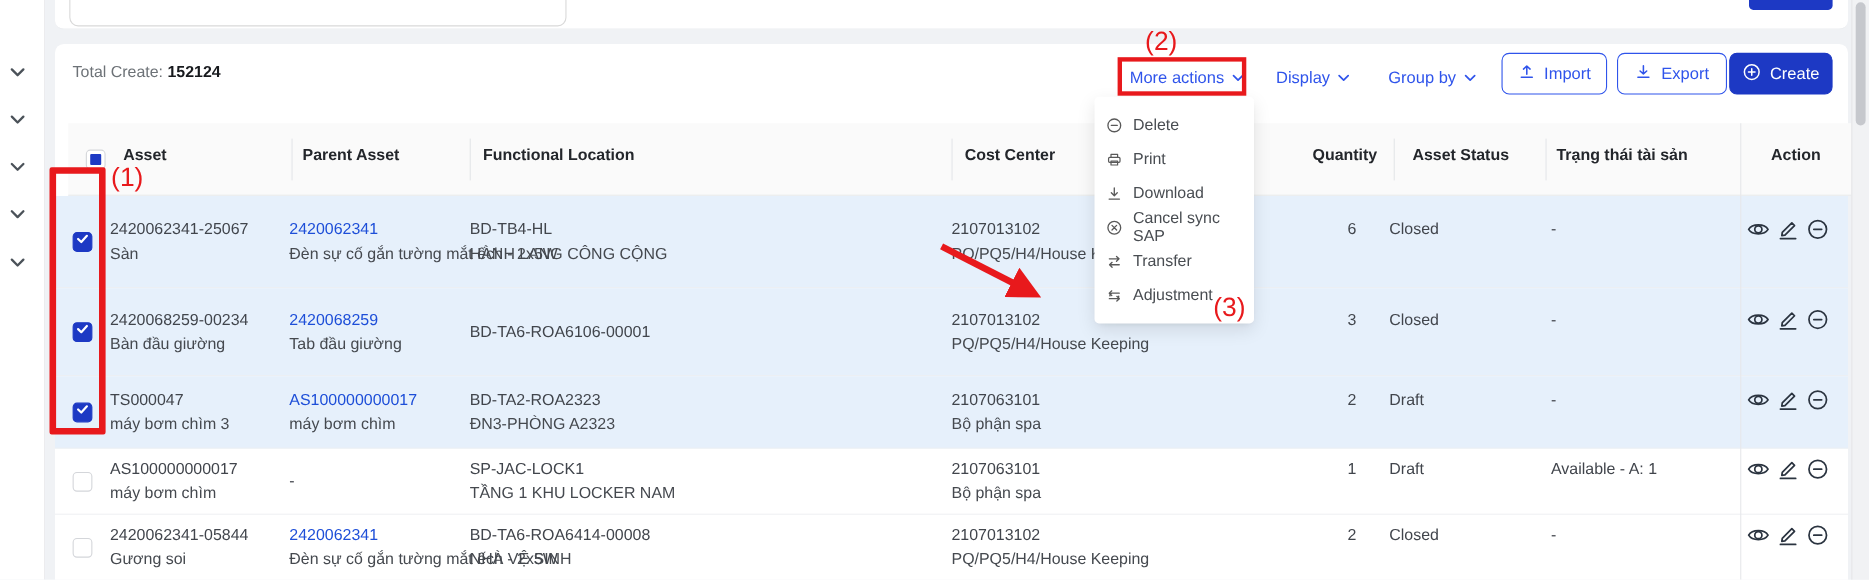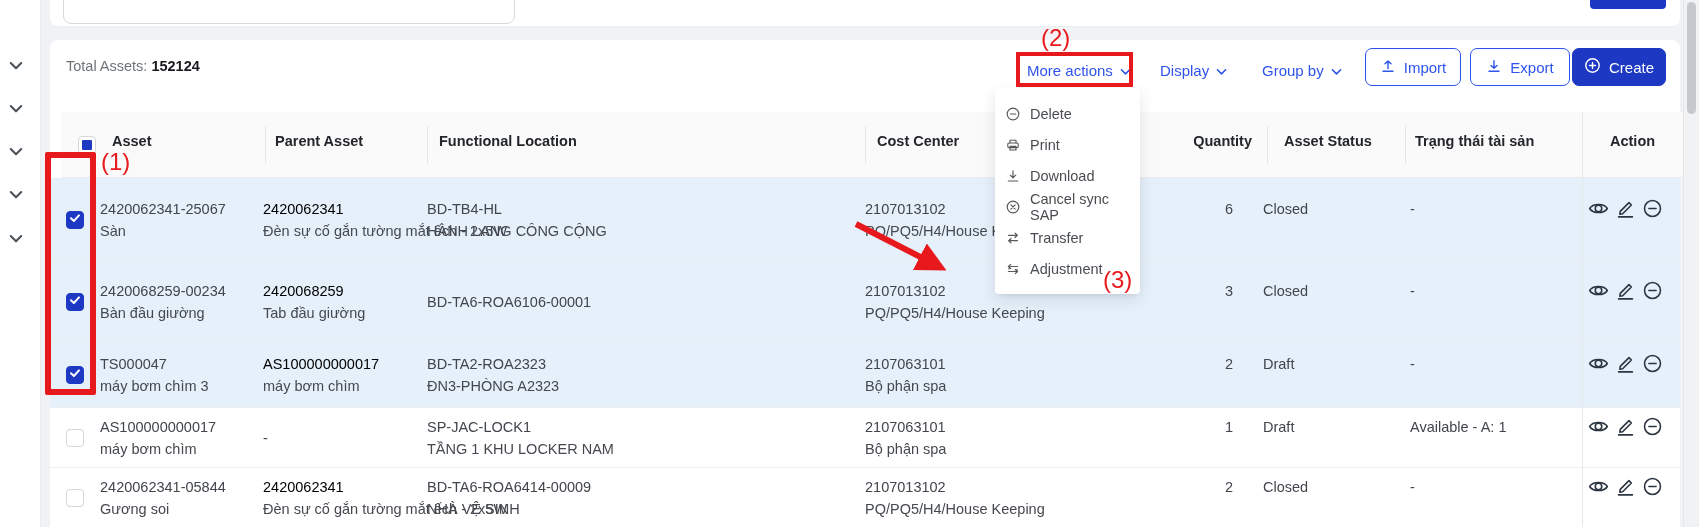--- a/index.html
+++ b/index.html
@@ -49,21 +49,21 @@
   .row:nth-child(1){height:84px;} .row:nth-child(2){height:80px;} .row:nth-child(3){height:66px;}
   .row:nth-child(4){height:60px;} .row:nth-child(5){height:59px;border-bottom:none;}
   .cell{position:absolute;top:50%;transform:translateY(-50%);font-size:14.5px;line-height:22px;
         color:#41454c;white-space:nowrap;}
   .cell .l2{color:#45494f;}
   .row-cb{left:16px;} .c-asset{left:50px;} .c-parent{left:213px;} .c-floc{left:377px;} .c-cost{left:815px;}
   .one{height:44px;} 
   .c-qty{left:1080px;width:103px;text-align:right;} .c-status{left:1213px;} .c-vn{left:1360px;}
   .c-action{left:1538px;display:flex;gap:6px;align-items:flex-start;height:44px;}
   .c-action .aicon{width:21px;height:21px;color:#2b3440;cursor:pointer;}
-  .link{color:#000000;cursor:pointer;}
+  .link{color:#1d4ed8;cursor:pointer;}
   .action-col-border{position:absolute;left:1532px;top:72px;height:415px;width:1px;background:#e6e8ea;z-index:3;}
   
   .dropdown{position:absolute;left:995px;top:88px;width:145px;box-sizing:border-box;padding:10px 0;
             background:#fff;border-radius:4px;z-index:10;
             box-shadow:0 3px 6px -4px rgba(0,0,0,.14),0 6px 16px rgba(0,0,0,.10);}
   .menu-item{height:31px;display:flex;align-items:center;gap:10px;padding-left:11px;font-size:14.5px;
              color:#494d52;cursor:pointer;}
   .menu-item .micon{width:14px;height:14px;color:#595959;display:flex;}
   
   .ann{position:absolute;color:#e8191c;font-size:24px;z-index:20;font-family:"Liberation Sans",sans-serif;}
@@ -112,21 +112,21 @@
       </span>
   </aside>
 
   <section class="top-panel">
     <div class="search-fragment"></div>
     <div class="blue-fragment"></div>
   </section>
 
   <section class="main-panel">
     <div class="total-assets">
-      <span>Total Assets:</span><b>152124</b>
+      <span>Total Create:</span><b>152124</b>
     </div>
 
     <div class="link-btn" id="more-actions">
       <span>More actions</span>
       <span><svg width="11" height="8" viewBox="0 0 12 8" fill="none" stroke="currentColor" stroke-linecap="round" stroke-linejoin="round" stroke-width="1.7">
             <path d="M1.5 1.5 L6 6 L10.5 1.5"></path>
           </svg></span>
     </div>
     <div class="link-btn" id="display-btn">
       <span>Display</span>
@@ -345,21 +345,21 @@
     </span>
     <span class="cell c-asset">
       <div>2420062341-05844</div>
       <div class="l2">Gương soi</div>
     </span>
     <span class="cell c-parent">
       <div class="link">2420062341</div>
       <div class="l2">Đèn sự cố gắn tường mắt ếch - 2x5W</div>
     </span>
     <span class="cell c-floc">
-      <div>BD-TA6-ROA6414-00009</div>
+      <div>BD-TA6-ROA6414-00008</div>
       <div class="l2">NHÀ VỆ SINH</div>
     </span>
     <span class="cell c-cost">
       <div>2107013102</div>
       <div class="l2">PQ/PQ5/H4/House Keeping</div>
     </span>
     <span class="cell one c-qty">2</span>
     <span class="cell one c-status">Closed</span>
     <span class="cell one c-vn">-</span>
     <span class="cell c-action">

